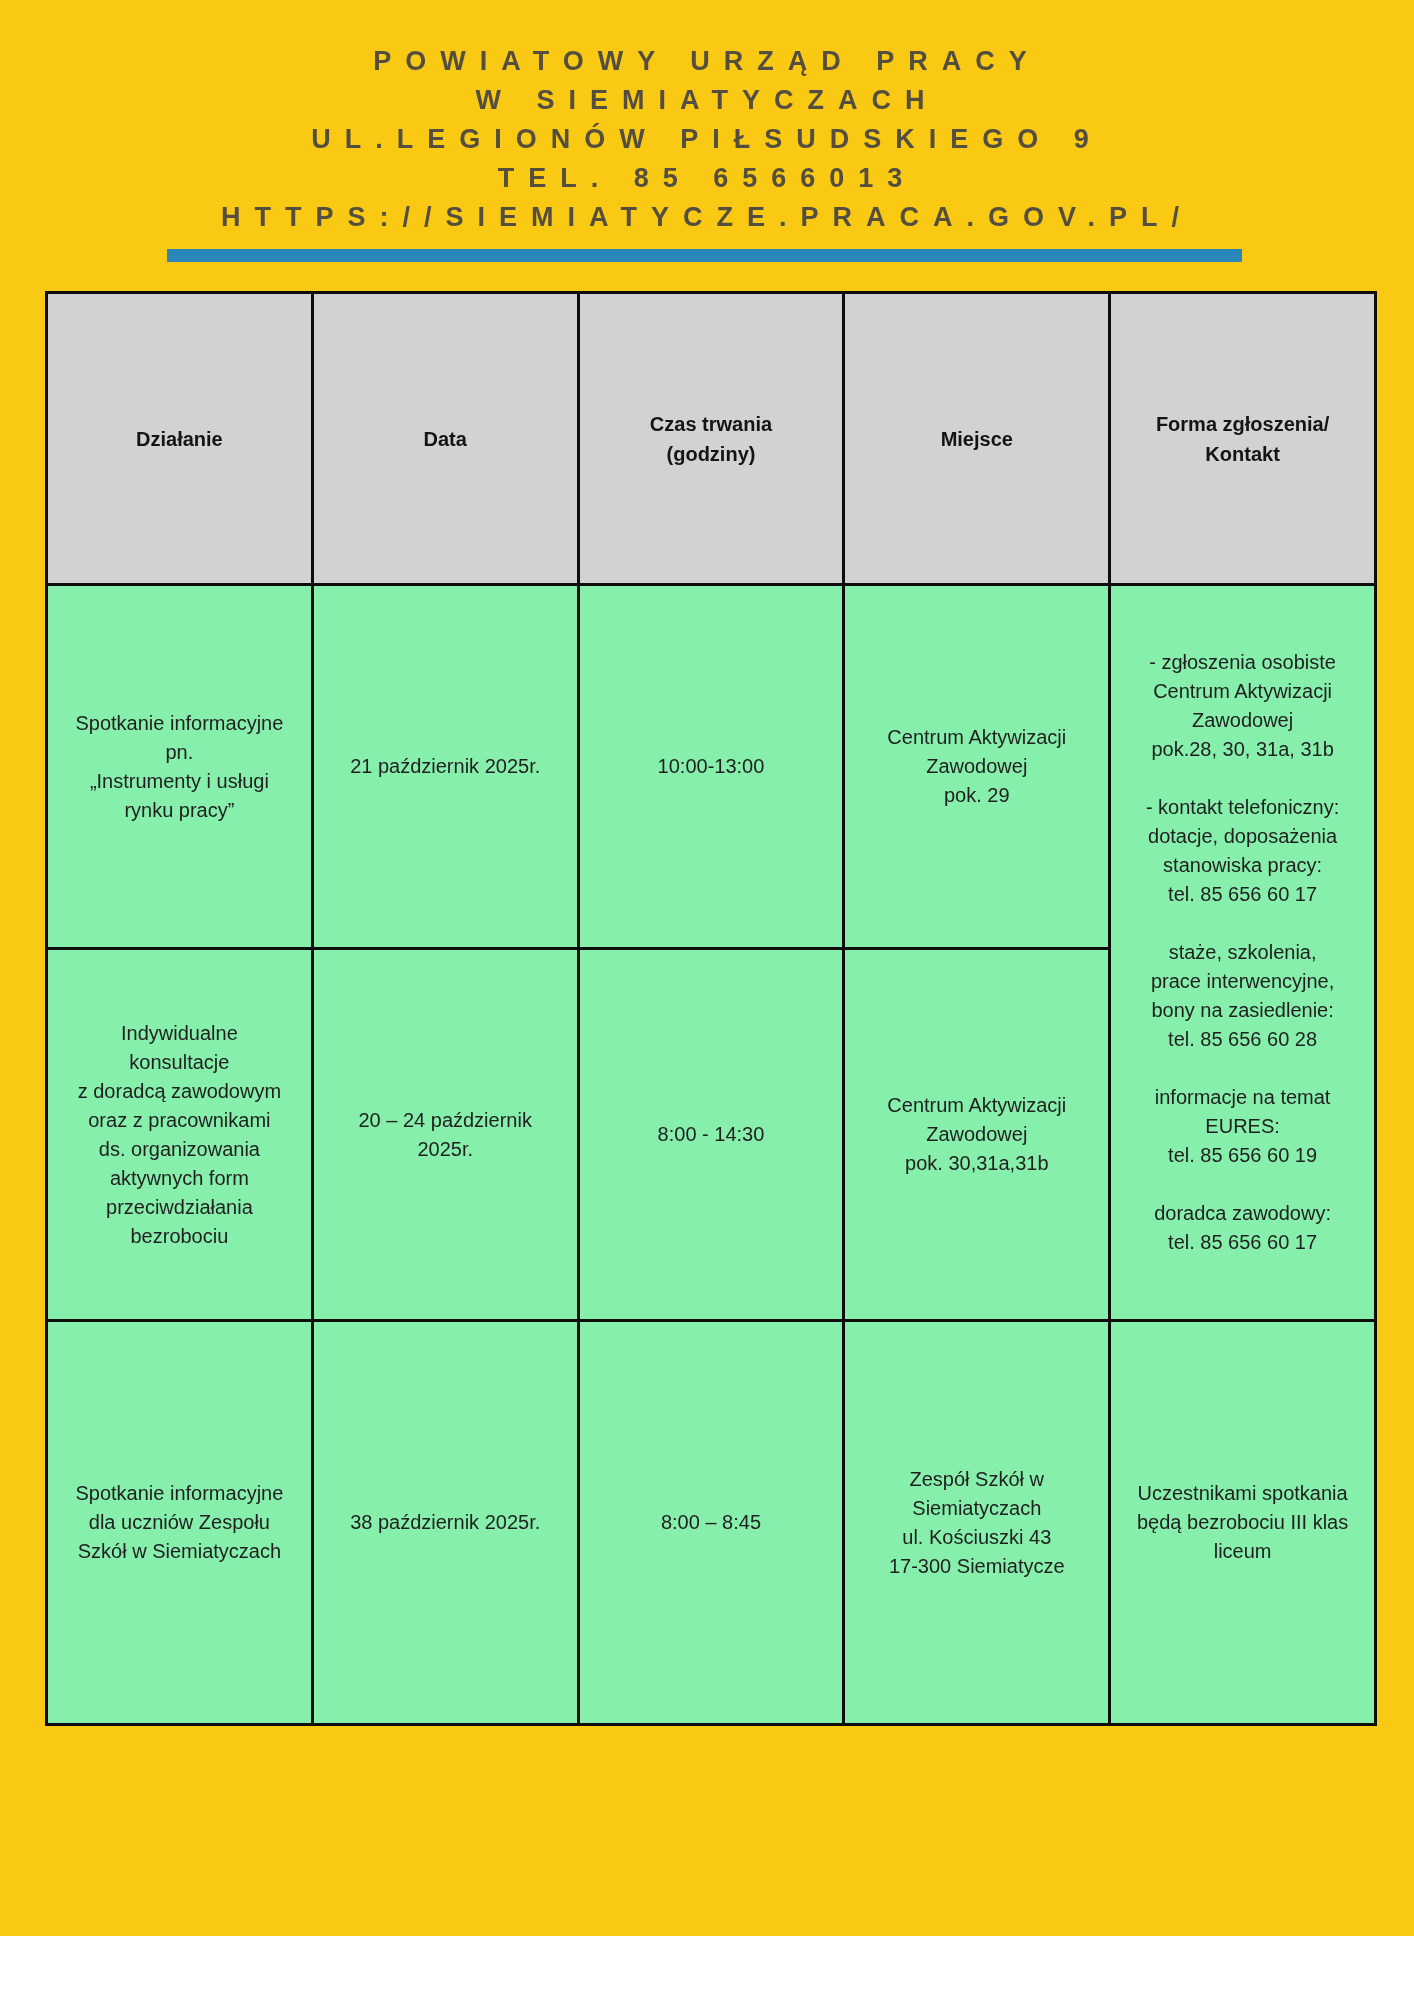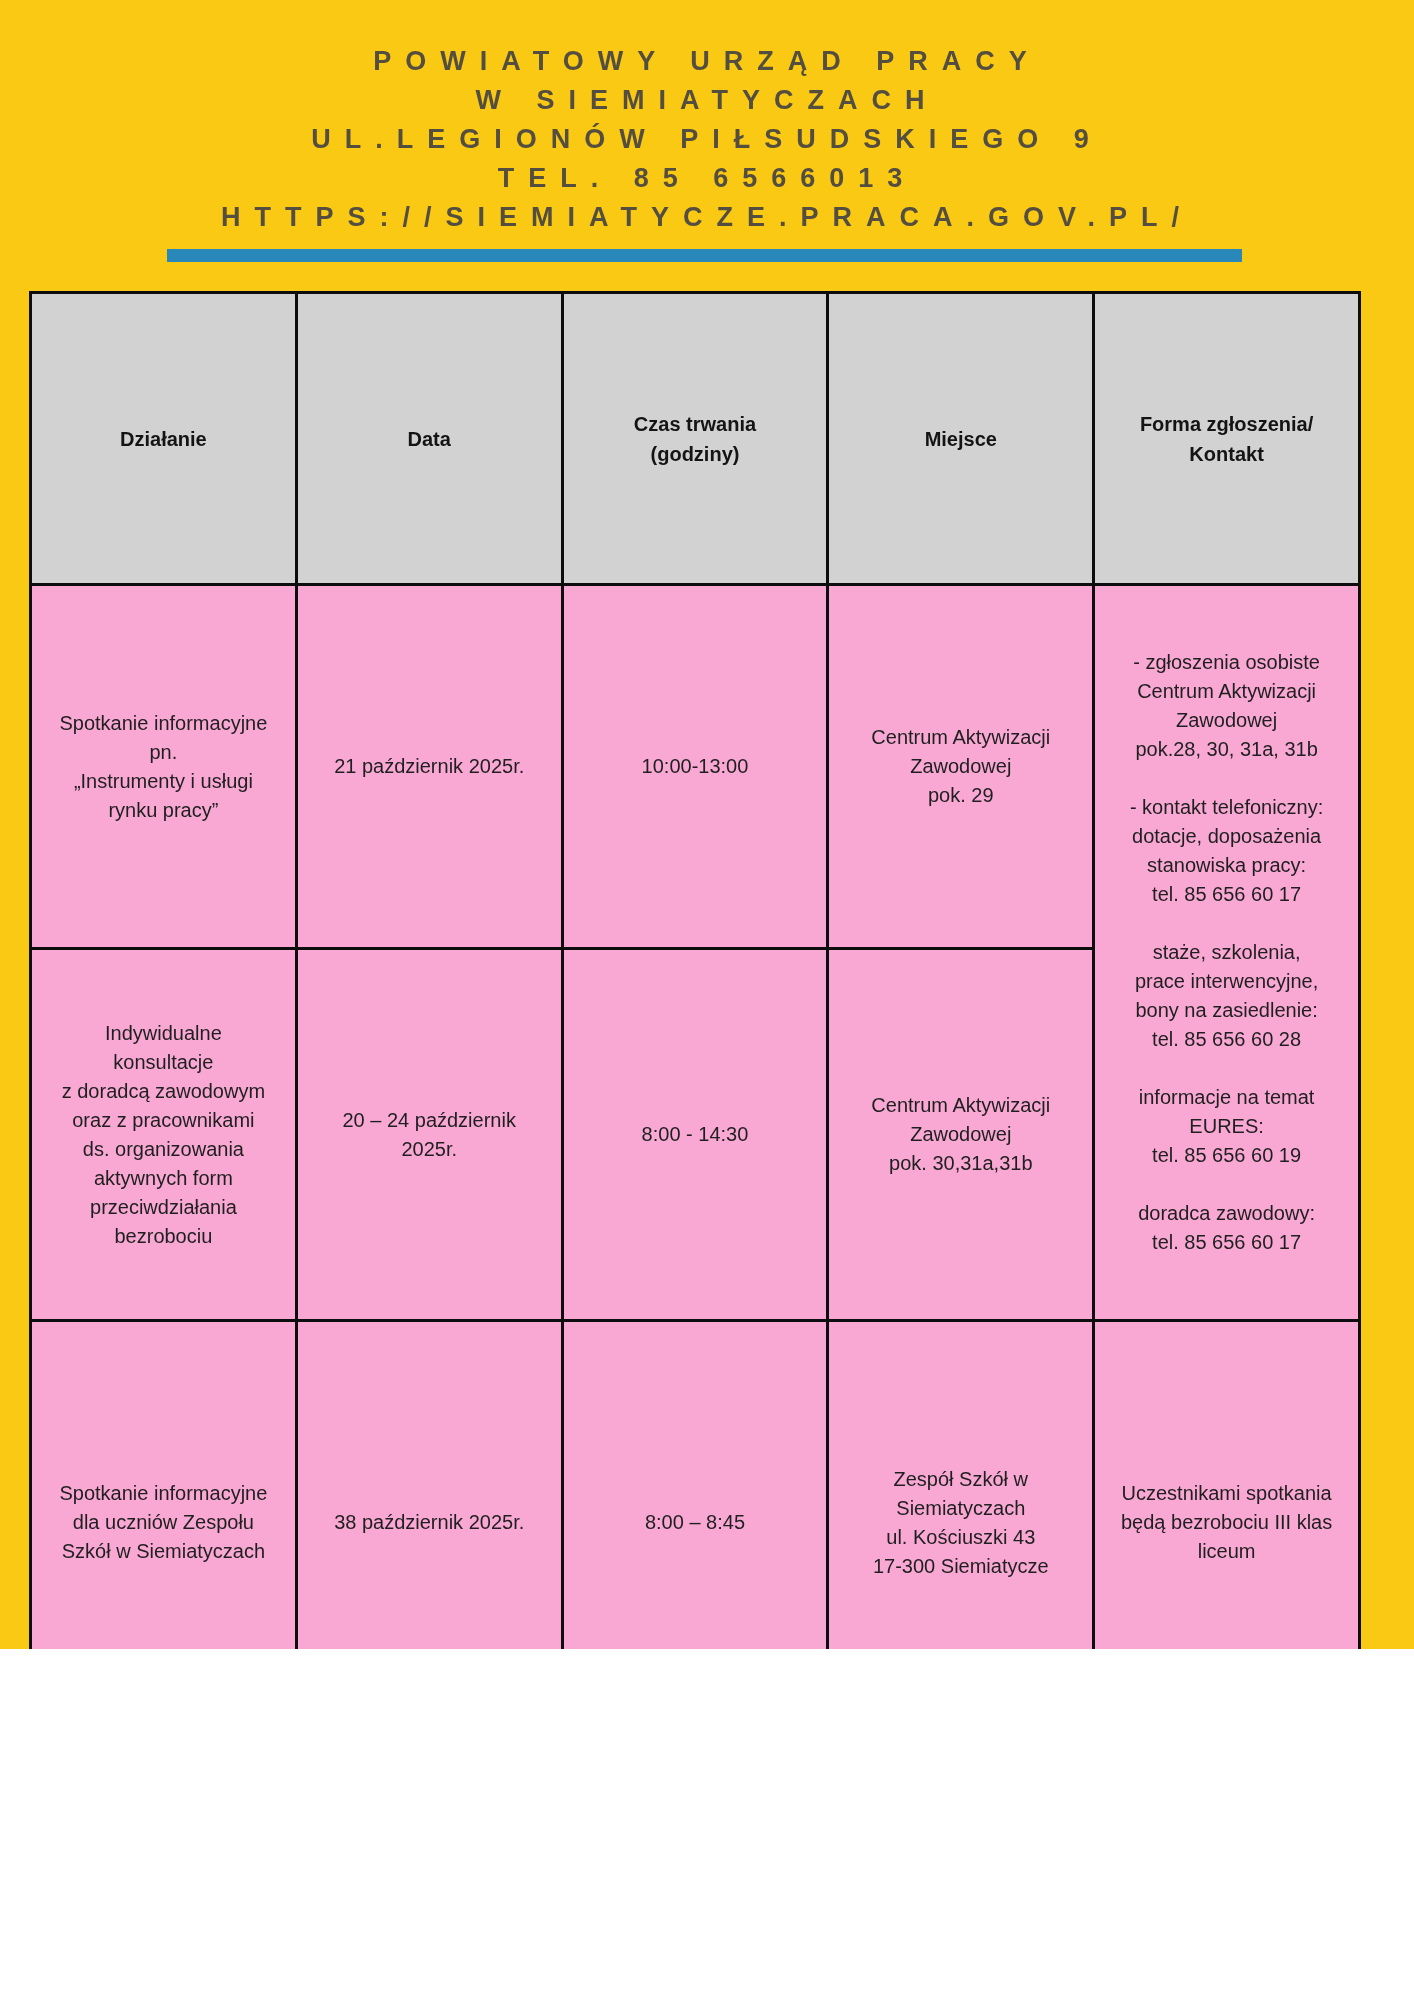--- a/index.html
+++ b/index.html
@@ -1,19 +1,19 @@
 <!DOCTYPE html>
 <html><head>
 <meta charset="utf-8">
 <style>
   html, body { margin: 0; padding: 0; }
   .page {
     position: relative;
     width: 1414px;
-    height: 1649px;
+    height: 1936px;
     background: #FAC914;
     font-family: "Liberation Sans", sans-serif;
     overflow: hidden;
   }
   
   .header {
     position: absolute;
     top: 42px;
     left: 0;
     width: 100%;
@@ -30,26 +30,26 @@
     position: absolute;
     top: 249px;
     left: 167px;
     width: 1075px;
     height: 13px;
     background: #2987BA;
   }
   
   table.schedule {
     position: absolute;
-    left: 29px;
+    left: 45px;
     top: 291px;
     width: 1332px;
     border-collapse: collapse;
     table-layout: fixed;
-    background: #f9a8d4;
+    background: #86efac;
     color: #1F1F1F;
     font-size: 20px;
   }
   table.schedule th,
   table.schedule td {
     border: 3px solid #0D0D0D;
     text-align: center;
     vertical-align: middle;
     white-space: pre-line;
     padding: 6px 14px;

